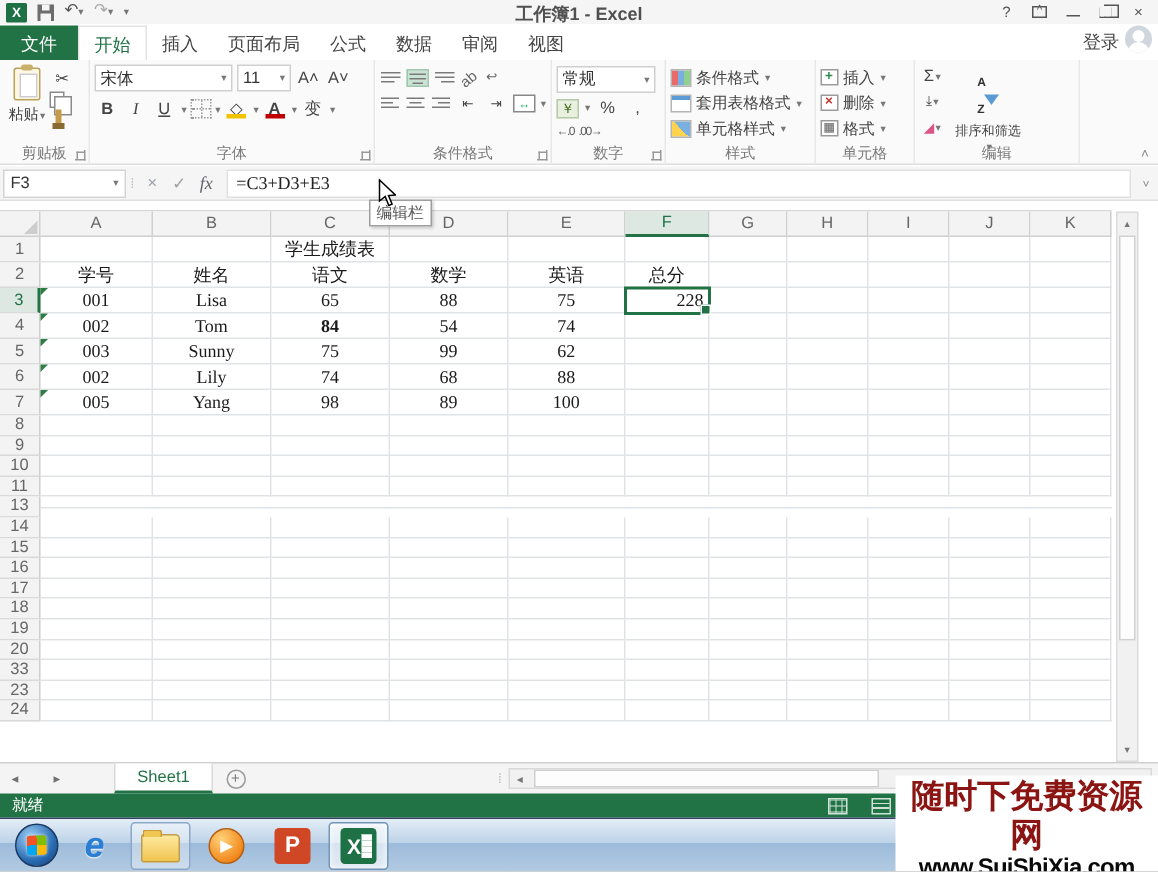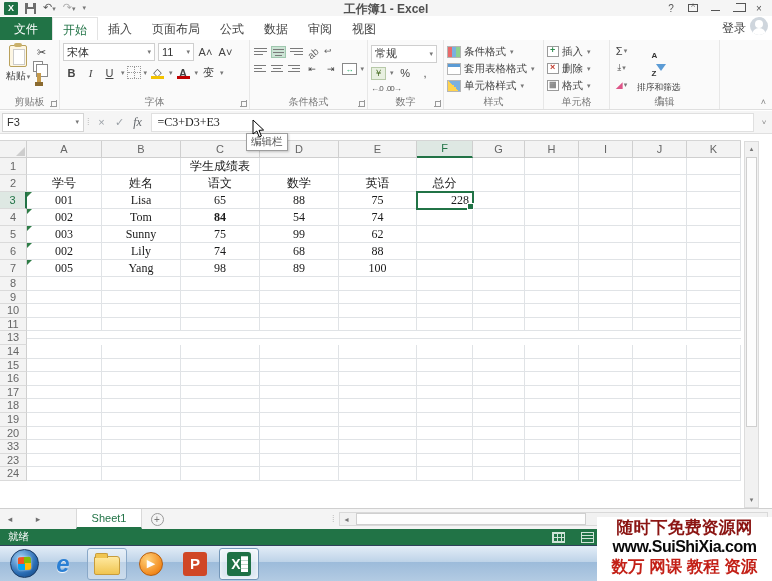--- a/index.html
+++ b/index.html
@@ -216,21 +216,21 @@
          display:flex; align-items:center; justify-content:center; }
   .xls { width:24px; height:24px; background:#1e7145; border-radius:3px; color:#fff; font-weight:bold; font-size:14px;
          display:flex; align-items:center; justify-content:center; position:relative; }
   .xls::after { content:''; position:absolute; right:3px; top:4px; width:7px; height:16px; background:#fff;
                 background-image:linear-gradient(#bcd6c8 1px,transparent 1px); background-size:100% 4px; }
   .xls b { position:relative; z-index:2; margin-right:6px; }
 
   
   .watermark { position:absolute; left:597px; top:517px; width:175px; height:64px; background:#fff; z-index:50;
                text-align:center; padding-top:1px; line-height:1.18; }
-  .wm1 { font-size:17px; font-weight:bold; color:#8b1513; }
+  .wm1 { font-size:22px; font-weight:bold; color:#8b1513; }
   .wm2 { font-size:16px; font-weight:bold; color:#0a0a0a; letter-spacing:-.5px; }
   .wm3 { font-size:16.5px; font-weight:bold; color:#c32017; }
 </style>
 </head>
 <body>
 
 <div id="app">
 
   <div class="titlebar">
     <div class="qat">

